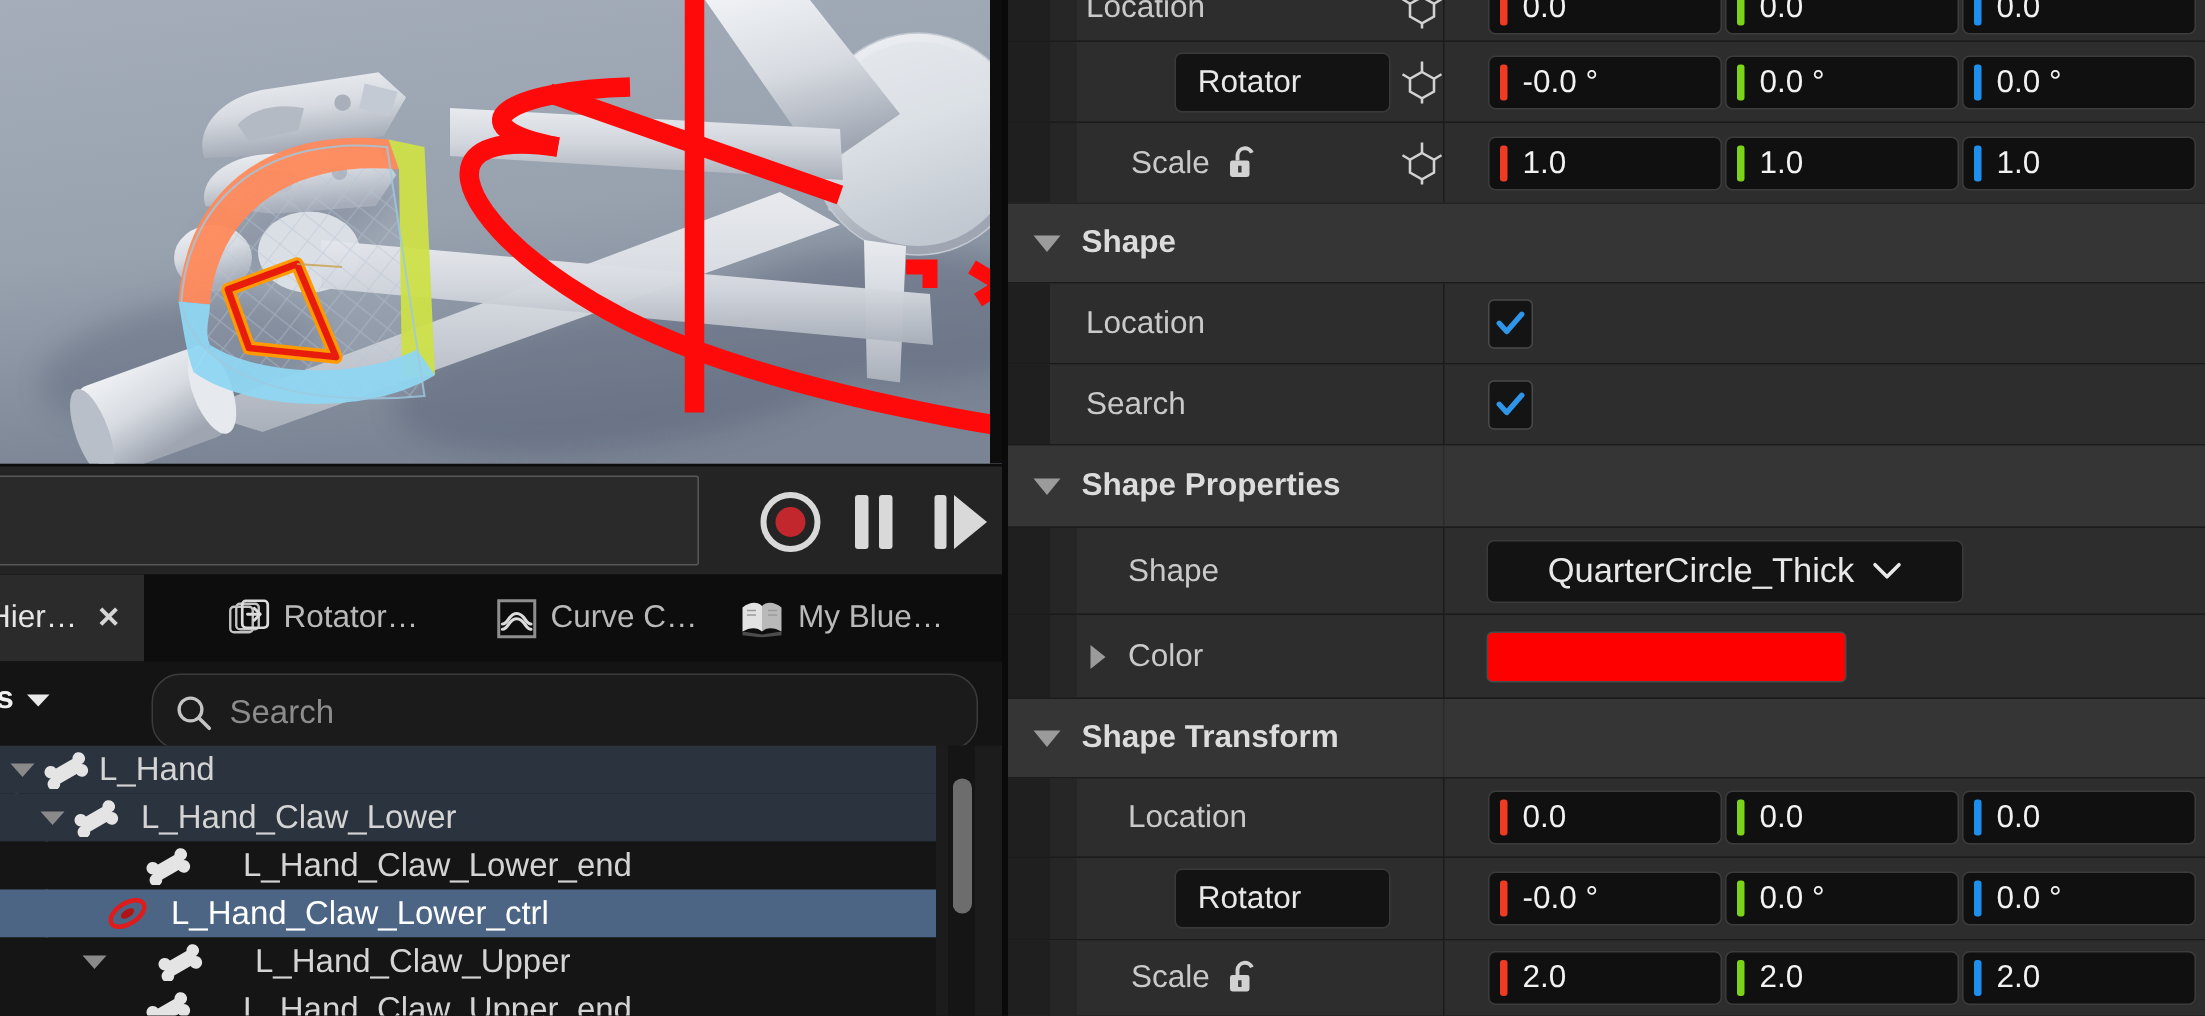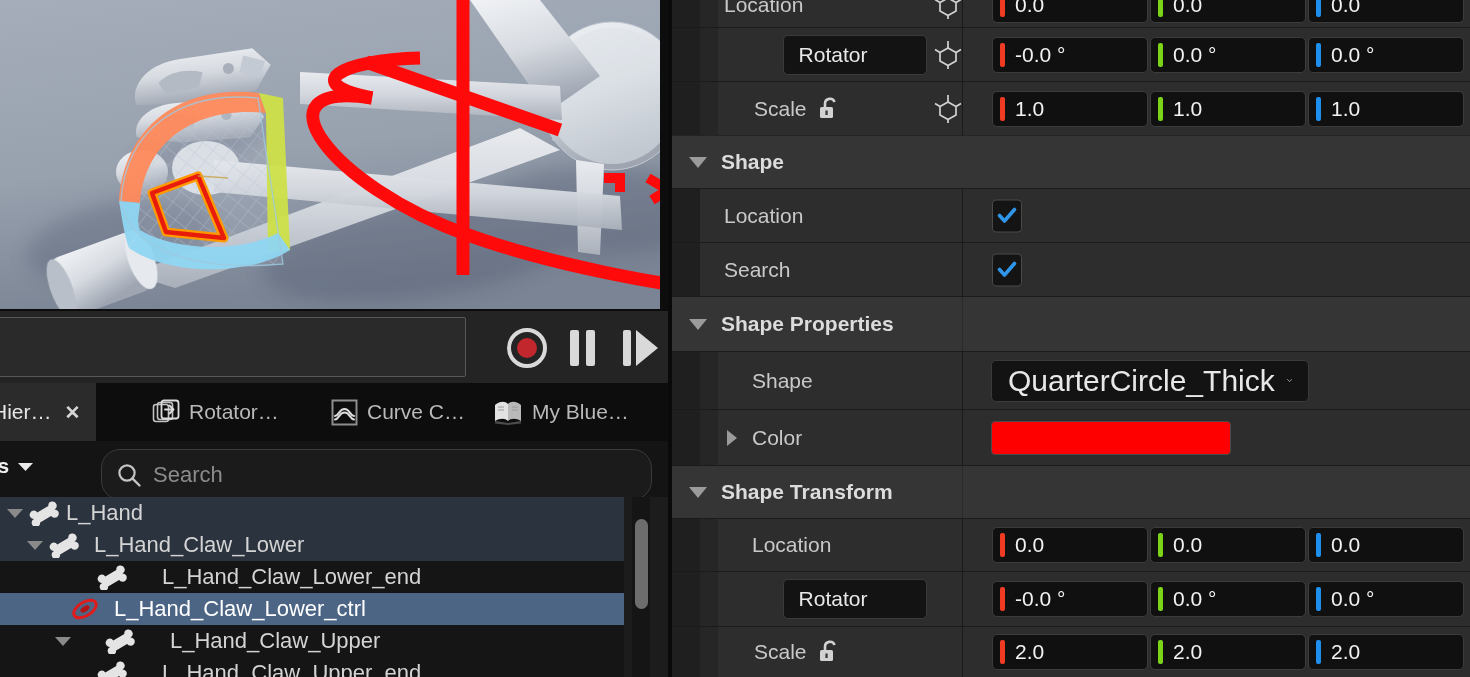--- a/index.html
+++ b/index.html
@@ -103,21 +103,21 @@
     height: 36px; background: #101010; border: 1px solid #3c3c3c; border-radius: 5px;
     display: flex; align-items: center; cursor: text;
   }
   .axis-bar { width: 5px; height: 24px; border-radius: 2px; margin-left: 7px; flex: none; }
   .axis-val { color: #f2f2f2; font-size: 21px; margin-left: 10px; }
 
   .combo {
     position: absolute; top: 50%; transform: translateY(-50%);
     height: 42px; background: #131313; border: 1px solid #3a3a3a; border-radius: 5px;
     display: flex; align-items: center; justify-content: center; gap: 12px;
-    color: #e8e8e8; font-size: 30px; cursor: pointer; padding: 0 16px;
+    color: #e8e8e8; font-size: 23px; cursor: pointer; padding: 0 16px;
   }
   .combo.small { height: 40px; font-size: 21px; gap: 44px; }
 
   .checkbox {
     position: absolute; top: 50%; transform: translateY(-50%);
     width: 30px; height: 33px; background: #141414; border: 1px solid #4a4a4a;
     border-radius: 4px; display: flex; align-items: center; justify-content: center; cursor: pointer;
   }
   .color-swatch {
     position: absolute; top: 50%; transform: translateY(-50%);

